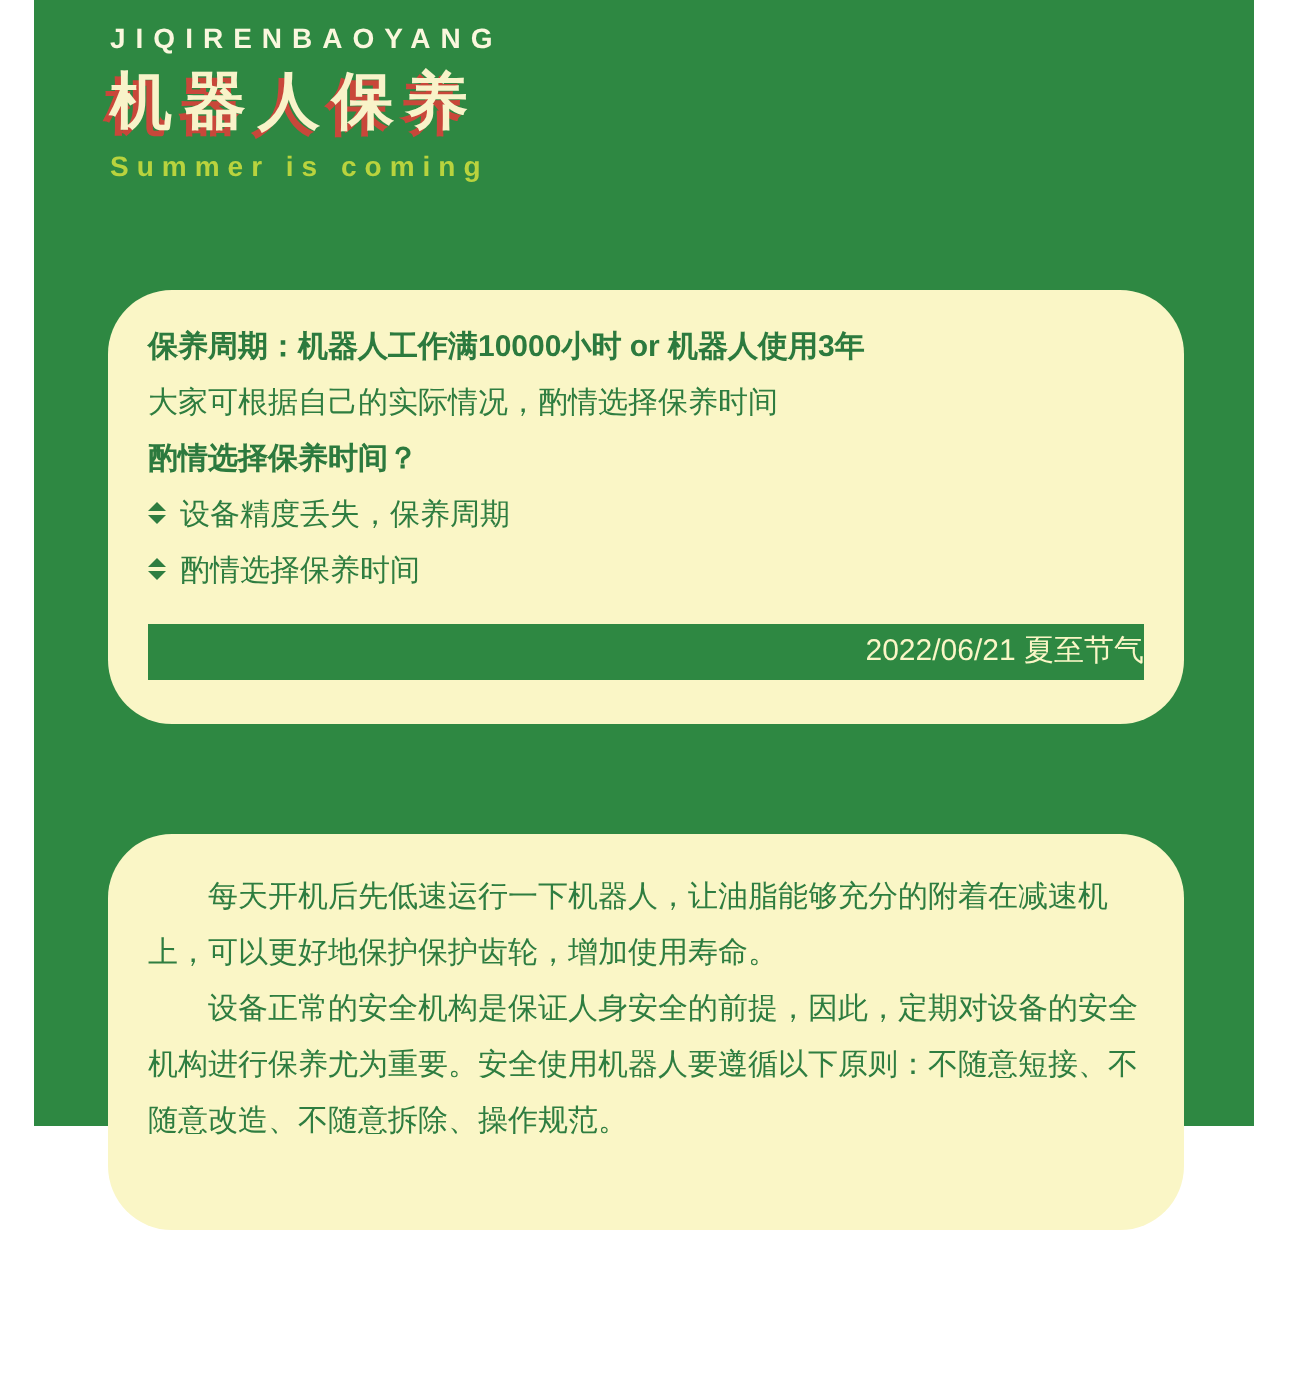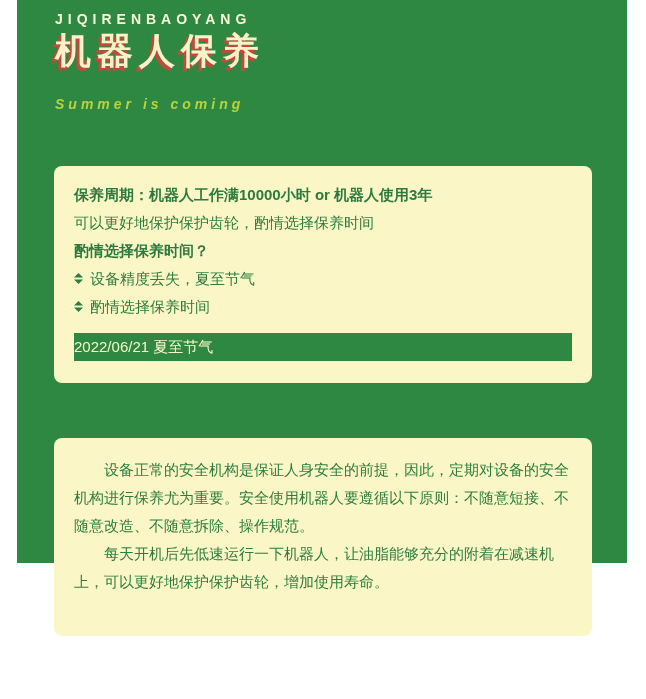--- a/index.html
+++ b/index.html
@@ -24,42 +24,41 @@
   .header { padding: 9px 0 0 38px; }
   .eyebrow {
     color: #faf7dd;
     font-size: 14px;
     font-weight: bold;
     letter-spacing: 5px;
     line-height: 20px;
   }
   .title {
     color: #f8f3c9;
-    font-size: 36px;
+    font-size: 31px;
     font-weight: bold;
     letter-spacing: 6px;
     line-height: 40px;
     margin-top: 2px;
     text-shadow: -3px 3px 0 #c9473a;
   }
   .subtitle {
     color: #b9d33e;
     font-size: 14px;
     font-weight: bold;
-    font-style: italic;
     letter-spacing: 4px;
     line-height: 20px;
-    margin-top: 23px;
+    margin-top: 2px;
   }
   
   .card {
     margin-left: 37px;
     width: 538px;
     background: #faf6c6;
-    border-radius: 8px;
+    border-radius: 32px;
     color: #2e7d40;
     font-size: 15px;
     line-height: 28px;
   }
   .card1 {
     margin-top: 52px;
     padding: 15px 20px 22px 20px;
   }
   .card2 {
     margin-top: 55px;
@@ -78,51 +77,51 @@
   }
   .bullet-icon.gap { margin-right: 7px; }
   .bullet-icon svg { display: block; width: 9px; height: 11px; }
   .banner {
     margin-top: 12px;
     width: 100%;
     height: 28px;
     line-height: 28px;
     background: #2e8842;
     color: #faf6c6;
-    text-align: left;
+    text-align: right;
     font-size: 15px;
   }
   .indent { text-indent: 2em; }
 </style>
 </head>
 <body>
 
 <div class="canvas">
   <div class="green-col">
 
     <div class="header">
       <div class="eyebrow">JIQIRENBAOYANG</div>
       <div class="title">机器人保养</div>
       <div class="subtitle">Summer is coming</div>
     </div>
 
     <div class="card card1">
       <p class="bold">保养周期：机器人工作满10000小时 or 机器人使用3年</p>
-      <p>可以更好地保护保护齿轮，酌情选择保养时间</p>
+      <p>大家可根据自己的实际情况，酌情选择保养时间</p>
       <p class="bold">酌情选择保养时间？</p>
       <p class="bullet-line"><span class="bullet-icon gap"><svg viewBox="0 0 9 11" xmlns="http://www.w3.org/2000/svg">
               <polygon points="4.5,0 9,4.5 0,4.5" fill="currentColor"></polygon>
               <polygon points="0,6.5 9,6.5 4.5,11" fill="currentColor"></polygon>
-            </svg></span><span>设备精度丢失，夏至节气</span></p>
+            </svg></span><span>设备精度丢失，保养周期</span></p>
       <p class="bullet-line"><span class="bullet-icon gap"><svg viewBox="0 0 9 11" xmlns="http://www.w3.org/2000/svg">
               <polygon points="4.5,0 9,4.5 0,4.5" fill="currentColor"></polygon>
               <polygon points="0,6.5 9,6.5 4.5,11" fill="currentColor"></polygon>
             </svg></span><span>酌情选择保养时间</span></p>
       <div class="banner">2022/06/21 夏至节气</div>
     </div>
 
     <div class="card card2">
+      <p class="indent">每天开机后先低速运行一下机器人，让油脂能够充分的附着在减速机上，可以更好地保护保护齿轮，增加使用寿命。</p>
       <p class="indent">设备正常的安全机构是保证人身安全的前提，因此，定期对设备的安全机构进行保养尤为重要。安全使用机器人要遵循以下原则：不随意短接、不随意改造、不随意拆除、操作规范。</p>
-      <p class="indent">每天开机后先低速运行一下机器人，让油脂能够充分的附着在减速机上，可以更好地保护保护齿轮，增加使用寿命。</p>
     </div>
 
   </div>
 </div>
 
 </body></html>

